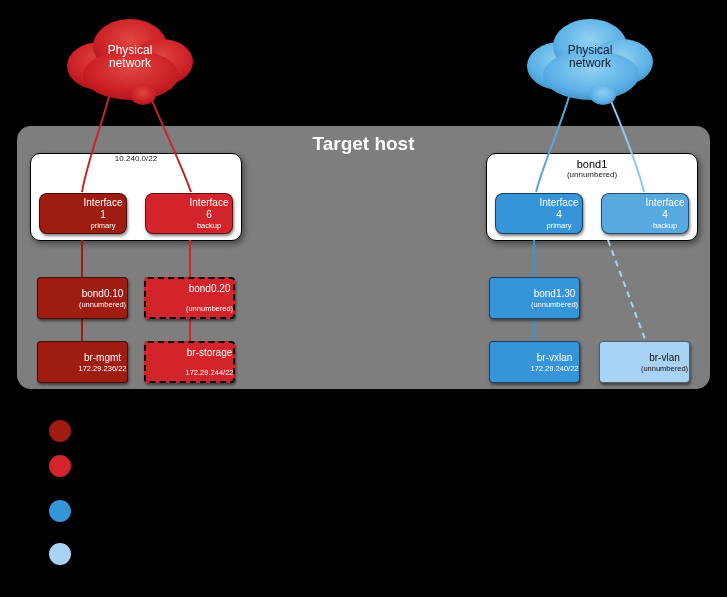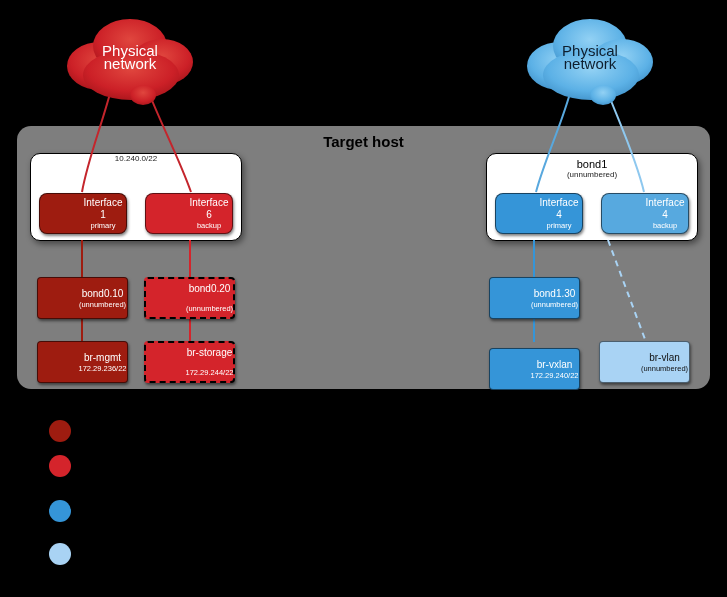--- a/index.html
+++ b/index.html
@@ -6,21 +6,21 @@
   .canvas {
     position: relative; width: 727px; height: 597px; background: #000;
     overflow: hidden; font-family: "Liberation Sans", sans-serif;
   }
   .host-box {
     position: absolute; left: 17px; top: 126px; width: 693px; height: 263px;
     background: #7e7e7e; border-radius: 14px; box-shadow: 0 2px 8px rgba(0,0,0,.6);
   }
   .host-title {
     position: absolute; left: 0; top: 7px; width: 100%; text-align: center;
-    font-size: 15px; font-weight: bold; color: #000000;
+    font-size: 19px; font-weight: bold; color: #ffffff;
   }
   .bond-box {
     position: absolute; top: 153px; width: 212px; height: 88px; background: #fff;
     border: 1px solid #000; border-radius: 10px; box-sizing: border-box;
     box-shadow: 2px 3px 6px rgba(0,0,0,.45);
   }
   .bond0 { left: 30px; }
   .bond1 { left: 486px; }
   .bond-name { margin-top: 4px; text-align: center; font-size: 11px; color: #000; }
   .bond-sub  { text-align: center; font-size: 8px; color: #222; }
@@ -39,21 +39,21 @@
   .small-node {
     position: absolute; width: 91px; height: 42px; border-radius: 4px; box-sizing: border-box;
     border: 1px solid rgba(0,0,0,.55); box-shadow: 1px 2px 3px rgba(0,0,0,.5);
   }
   .dashed { border: 2px dashed #000; gap: 9px; }
   .dark-text { color: #111; }
   .node-name { font-size: 10px; line-height: 12px; }
   .node-sub  { font-size: 7.5px; line-height: 9px; }
   .overlay { position: absolute; left: 0; top: 0; pointer-events: none; }
   .cloud-label {
-    position: absolute; width: 100px; text-align: center; font-size: 15px;
+    position: absolute; width: 100px; text-align: center; font-size: 12px;
     line-height: 13px; white-space: pre-line;
   }
   .cloud-label.left  { left: 80px;  top: 44px; color: #fff; }
   .cloud-label.right { left: 540px; top: 44px; color: #0e1e2e; }
   .swatch { position: absolute; left: 49px; width: 22px; height: 22px; border-radius: 50%; }
   .swatch-1 { top: 420px; }
   .swatch-2 { top: 455px; }
   .swatch-3 { top: 500px; }
   .swatch-4 { top: 543px; }
 </style>
@@ -161,21 +161,21 @@
   </div>
 
   <div class="node small-node" style="left: 37px; top: 341px; background: rgb(158, 28, 16);">
     <div class="node-name">br-mgmt</div>
     <div class="node-sub">172.29.236/22</div>
   </div>
   <div class="node small-node dashed" style="left: 144px; top: 341px; background: rgb(212, 36, 43);">
     <div class="node-name">br-storage</div>
     <div class="node-sub">172.29.244/22</div>
   </div>
-  <div class="node small-node" style="left: 489px; top: 341px; background: rgb(53, 149, 216); margin-top: 7px;">
+  <div class="node small-node" style="left: 489px; top: 341px; background: rgb(53, 149, 216);">
     <div class="node-name">br-vxlan</div>
     <div class="node-sub">172.29.240/22</div>
   </div>
   <div class="node small-node dark-text" style="left: 599px; top: 341px; background: rgb(169, 211, 244);">
     <div class="node-name">br-vlan</div>
     <div class="node-sub">(unnumbered)</div>
   </div>
 
   <div class="swatch swatch-1" style="background: rgb(158, 28, 16);"></div>
   <div class="swatch swatch-2" style="background: rgb(212, 36, 43);"></div>

